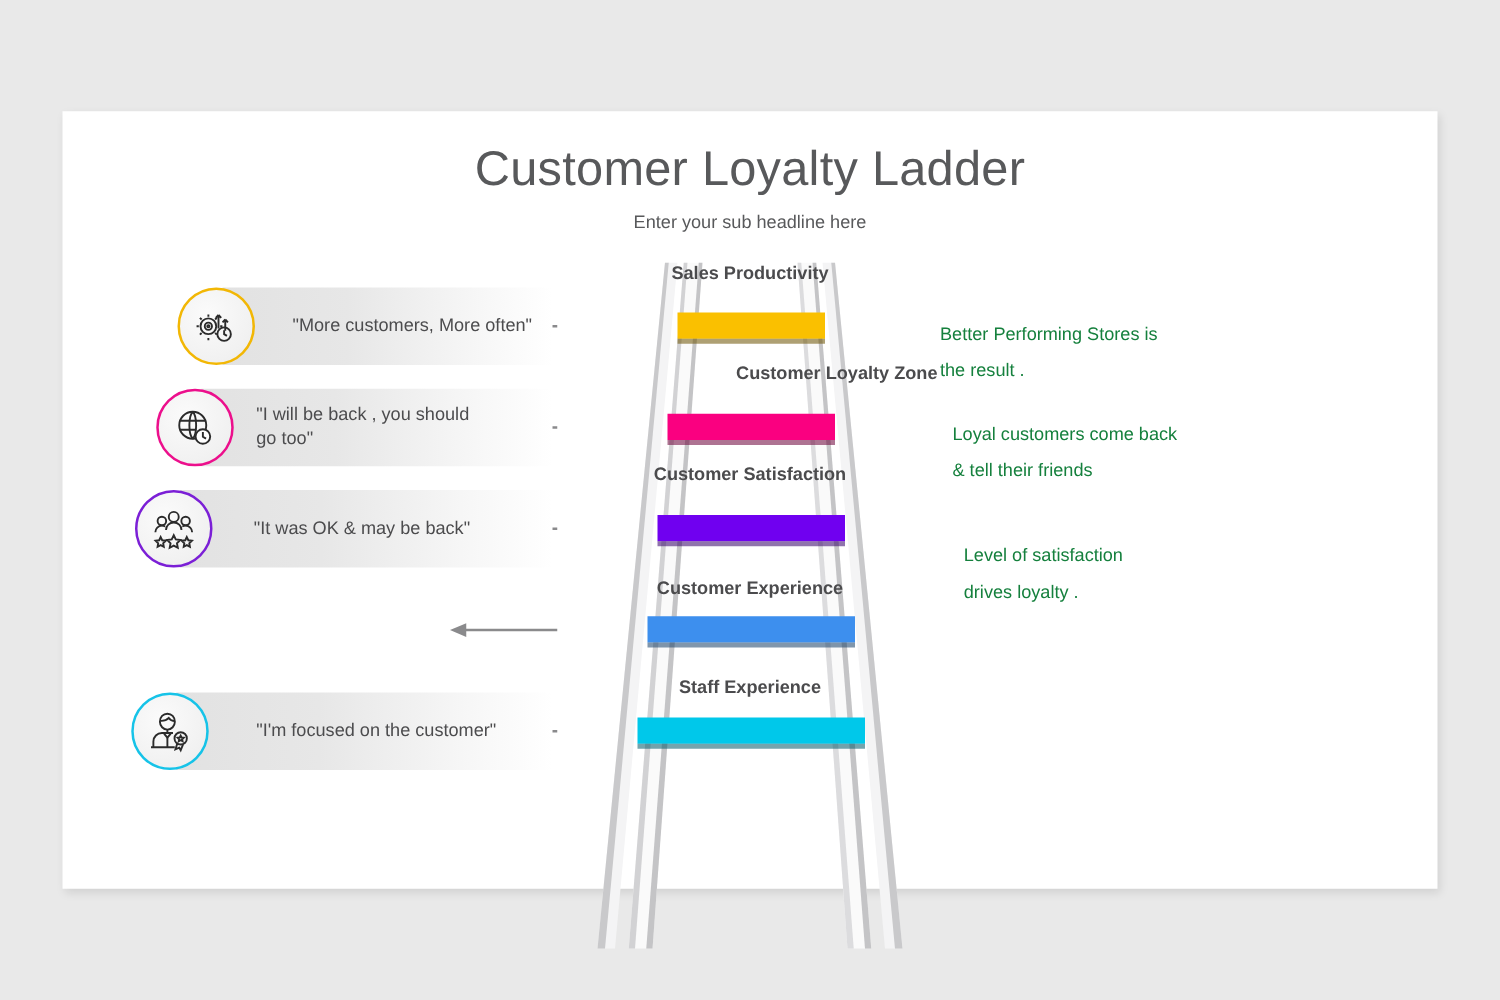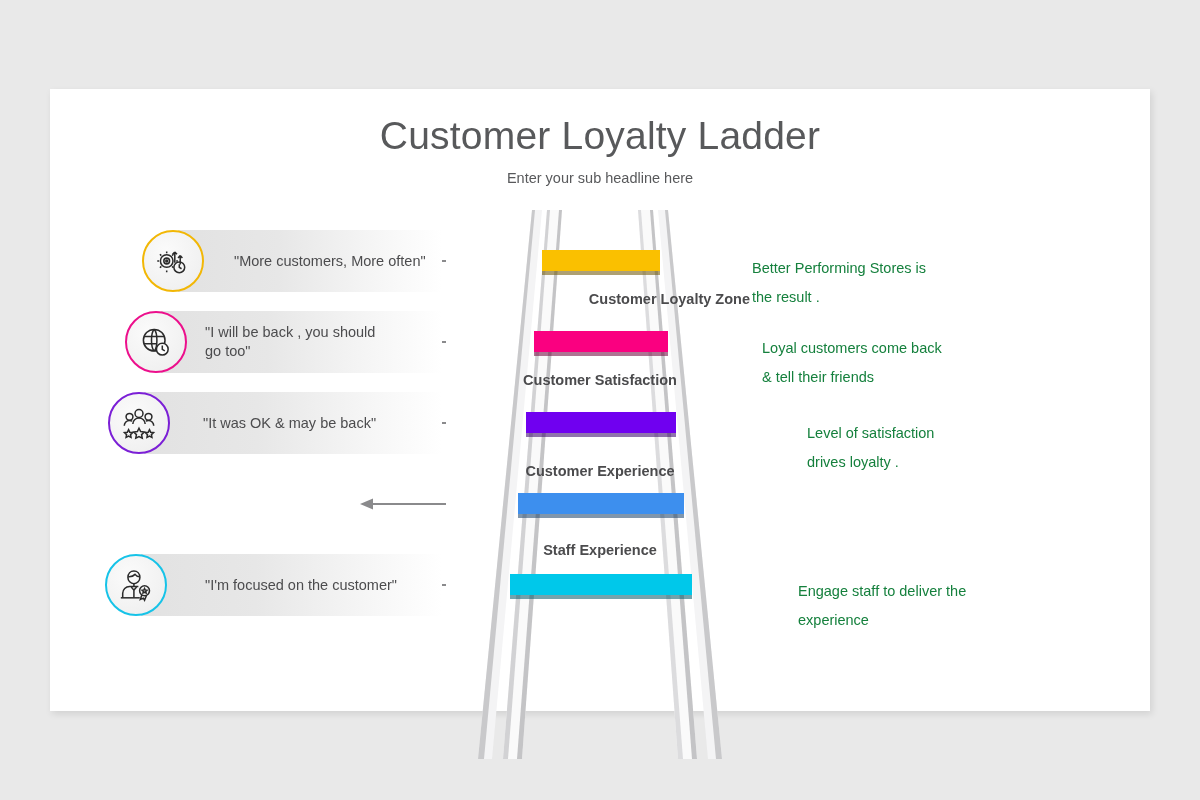--- a/index.html
+++ b/index.html
@@ -81,20 +81,22 @@
       <polygon points="129,0 132,0 92,549 87,549" fill="#c4c4c6"></polygon>
 
       <polygon points="208,0 223,0 267,549 248,549" fill="#fafafa"></polygon>
       <polygon points="208,0 211,0 253,549 248,549" fill="#dcdcde"></polygon>
       <polygon points="220,0 223,0 267,549 262,549" fill="#c4c4c6"></polygon>
 
       <polygon points="228,0 238,0 292,549 278,549" fill="#f4f4f5"></polygon>
       <polygon points="235,0 238,0 292,549 286,549" fill="#c9c9cb"></polygon>
     </svg>
 
+    <div class="runglabel" style="top:0px;">Sales
+Productivity</div>
     <div class="runglabel" style="top:80px;text-align:right;">Customer
 Loyalty Zone</div>
     <div class="runglabel" style="top:161px;">Customer
 Satisfaction</div>
     <div class="runglabel" style="top:252px;">Customer Experience</div>
     <div class="runglabel" style="top:331px;">Staff Experience</div>
 
     <div class="rung" style="left:112px;top:40px;width:118px;">
       <div class="face" style="background:#fac000"></div>
       <div class="edge" style="background:#6b5200"></div>
@@ -212,18 +214,16 @@
         </g>
       </svg>
     </div>
     <div class="qtext" style="left:100px;width:225px;">"I'm focused on the customer"</div>
   </div>
 
   <div class="note" style="left:702px;top:165px;width:260px;">Better Performing  Stores is
 the result .</div>
   <div class="note" style="left:712px;top:245px;width:270px;">Loyal customers come back
 &amp; tell their friends</div>
-  <div class="note" style="left:721px;top:330px;width:260px;margin-left:36px;">Level of satisfaction
+  <div class="note" style="left:721px;top:342px;width:260px;">Level of satisfaction
 drives loyalty .</div>
-  <div class="note" style="left:748px;top:488px;width:270px;">Engage staff to deliver the
-experience</div>
 
 </div>
 
 </body></html>

